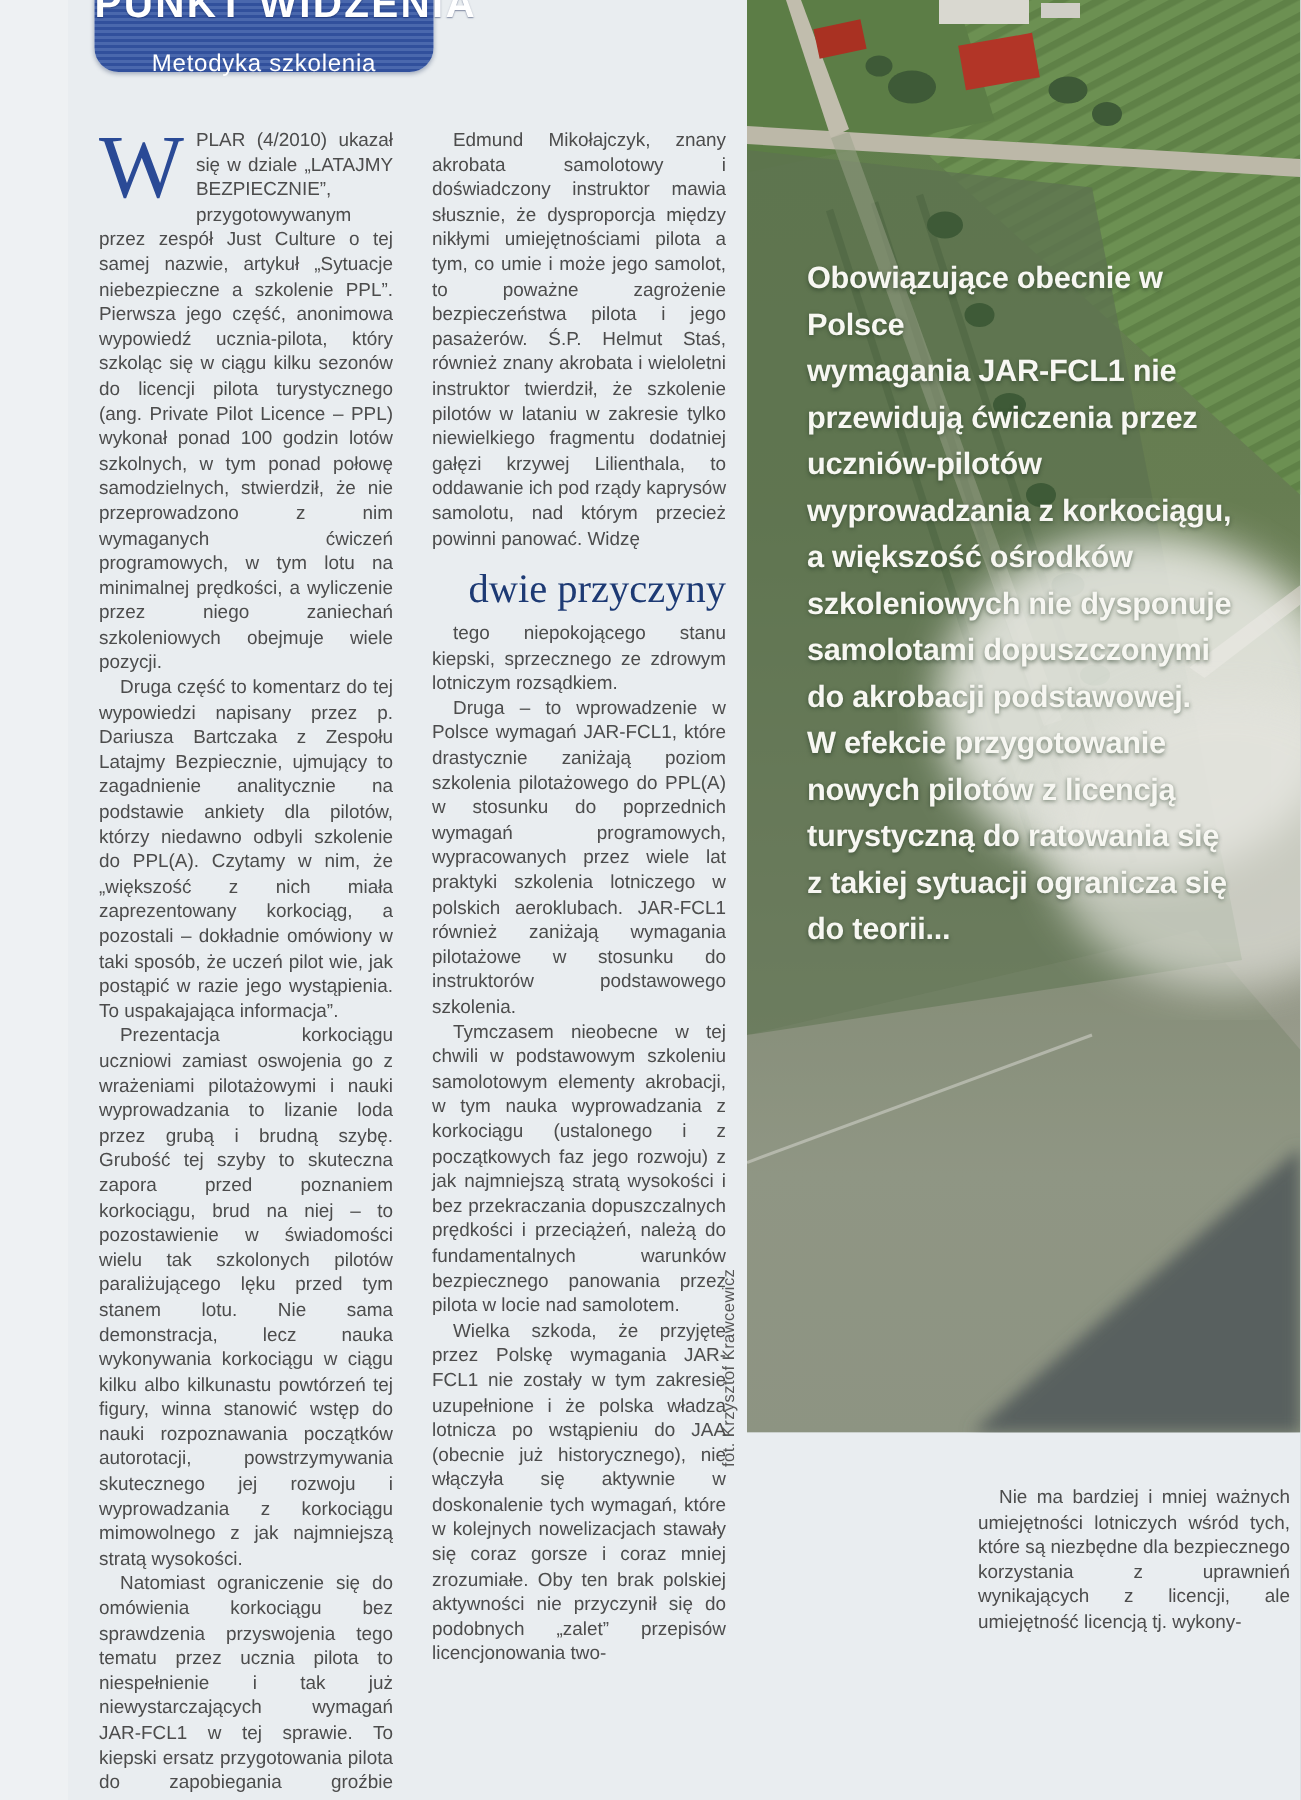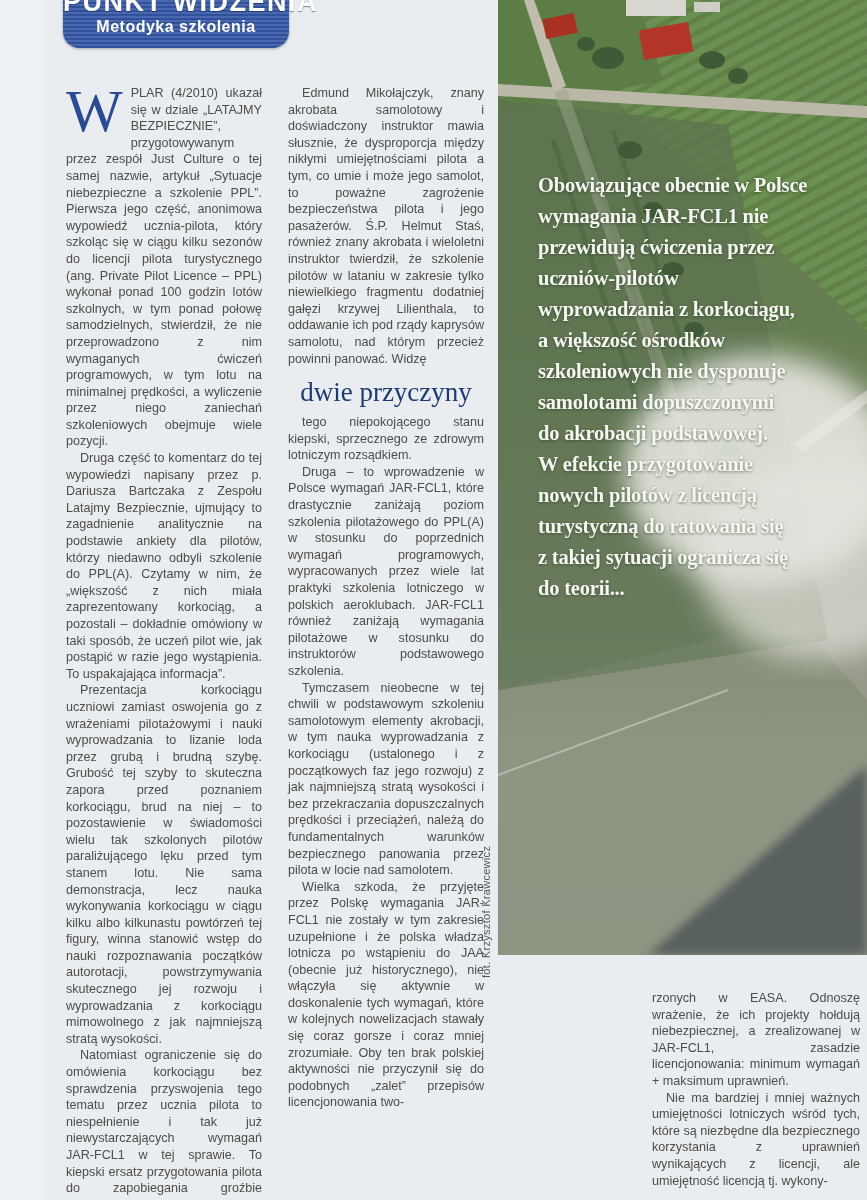--- a/index.html
+++ b/index.html
@@ -11,41 +11,41 @@
   }
   
   #badge {
     position:absolute; left:63px; top:-16px; width:226px; height:64px;
     background:repeating-linear-gradient(180deg,#4a68ad 0 2px,#31509c 2px 4px);
     border-radius:16px; text-align:center; color:#ffffff;
     box-shadow:0 1px 3px rgba(30,50,90,.35);
   }
   .badge-title{ font-size:27px; font-weight:bold; letter-spacing:1.5px; margin-top:3px;
                 text-shadow:0 1px 1px rgba(20,35,80,.5); white-space:nowrap;}
-  .badge-sub  { font-size:16px; font-weight:bold; letter-spacing:.5px; margin-top:0px;}
+  .badge-sub  { font-size:16px; font-weight:normal; letter-spacing:.5px; margin-top:16px;}
   
   .col {
     position:absolute; text-align:justify; color:#4c4c4c;
     font-size:12.6px; line-height:16.6px; letter-spacing:0px;
   }
   .col p { margin:0; }
   .col p.ind { text-indent:14px; }
   #col1 { left:66px;  top:85px;  width:196px; }
   #col2 { left:288px; top:85px;  width:196px; }
   #col3 { left:652px; top:990px; width:208px; }
   .dropcap {
     float:left; font-family:"Liberation Serif",serif; font-weight:normal;
     font-size:60px; line-height:48px; color:#2a4a96; padding:2px 8px 0 0;
   }
   .section-heading {
     font-family:"Liberation Serif",serif; font-weight:normal; color:#1d3a74;
-    font-size:27px; line-height:30px; margin:10px 0 7px 0; text-align:center;
+    font-size:27px; line-height:30px; margin:10px 0 7px 0; text-align:right;
   }
   
-  #photo { position:absolute; left:498px; top:0; width:369px; height:900px;font-family:Liberation Serif, serif; }
+  #photo { position:absolute; left:498px; top:0; width:369px; height:900px; }
   #photo svg { display:block; }
   #photo-overlay {
     position:absolute; left:40px; top:170px; width:305px;
     color:#f7f7f2; font-size:20.5px; line-height:31px; font-weight:bold;
     white-space:pre-line; letter-spacing:-0.2px;
     text-shadow:0 1px 3px rgba(35,55,35,.6);
   }
   #photo-credit {
     position:absolute; left:480px; top:820px; height:158px;
     writing-mode:vertical-rl; transform:rotate(180deg);
@@ -146,17 +146,16 @@
   <div id="col2" class="col">
     <p class="ind">Edmund Mikołajczyk, znany akrobata samolotowy i doświadczony instruktor mawia słusznie, że dysproporcja między nikłymi umiejętnościami pilota a tym, co umie i może jego samolot, to poważne zagrożenie bezpieczeństwa pilota i jego pasażerów. Ś.P. Helmut Staś, również znany akrobata i wieloletni instruktor twierdził, że szkolenie pilotów w lataniu w zakresie tylko niewielkiego fragmentu dodatniej gałęzi krzywej Lilienthala, to oddawanie ich pod rządy kaprysów samolotu, nad którym przecież powinni panować. Widzę</p>
     <h2 class="section-heading">dwie przyczyny</h2>
     <p class="ind">tego niepokojącego stanu kiepski, sprzecznego ze zdrowym lotniczym rozsądkiem.</p>
     <p class="ind">Druga – to wprowadzenie w Polsce wymagań JAR-FCL1, które drastycznie zaniżają poziom szkolenia pilotażowego do PPL(A) w stosunku do poprzednich wymagań programowych, wypracowanych przez wiele lat praktyki szkolenia lotniczego w polskich aeroklubach. JAR-FCL1 również zaniżają wymagania pilotażowe w stosunku do instruktorów podstawowego szkolenia.</p>
     <p class="ind">Tymczasem nieobecne w tej chwili w podstawowym szkoleniu samolotowym elementy akrobacji, w tym nauka wyprowadzania z korkociągu (ustalonego i z początkowych faz jego rozwoju) z jak najmniejszą stratą wysokości i bez przekraczania dopuszczalnych prędkości i przeciążeń, należą do fundamentalnych warunków bezpiecznego panowania przez pilota w locie nad samolotem.</p>
     <p class="ind">Wielka szkoda, że przyjęte przez Polskę wymagania JAR-FCL1 nie zostały w tym zakresie uzupełnione i że polska władza lotnicza po wstąpieniu do JAA (obecnie już historycznego), nie włączyła się aktywnie w doskonalenie tych wymagań, które w kolejnych nowelizacjach stawały się coraz gorsze i coraz mniej zrozumiałe. Oby ten brak polskiej aktywności nie przyczynił się do podobnych „zalet” przepisów licencjonowania two-</p>
   </div>
 
   <div id="col3" class="col">
-    <p>rzonych w EASA. Odnoszę wrażenie, że ich projekty hołdują niebezpiecznej, a zrealizowanej w JAR-FCL1, zasadzie licencjonowania: minimum wymagań + maksimum uprawnień.</p>
     <p class="ind">Nie ma bardziej i mniej ważnych umiejętności lotniczych wśród tych, które są niezbędne dla bezpiecznego korzystania z uprawnień wynikających z licencji, ale umiejętność licencją tj. wykony-</p>
   </div>
 
 </div>
 
 </body></html>

